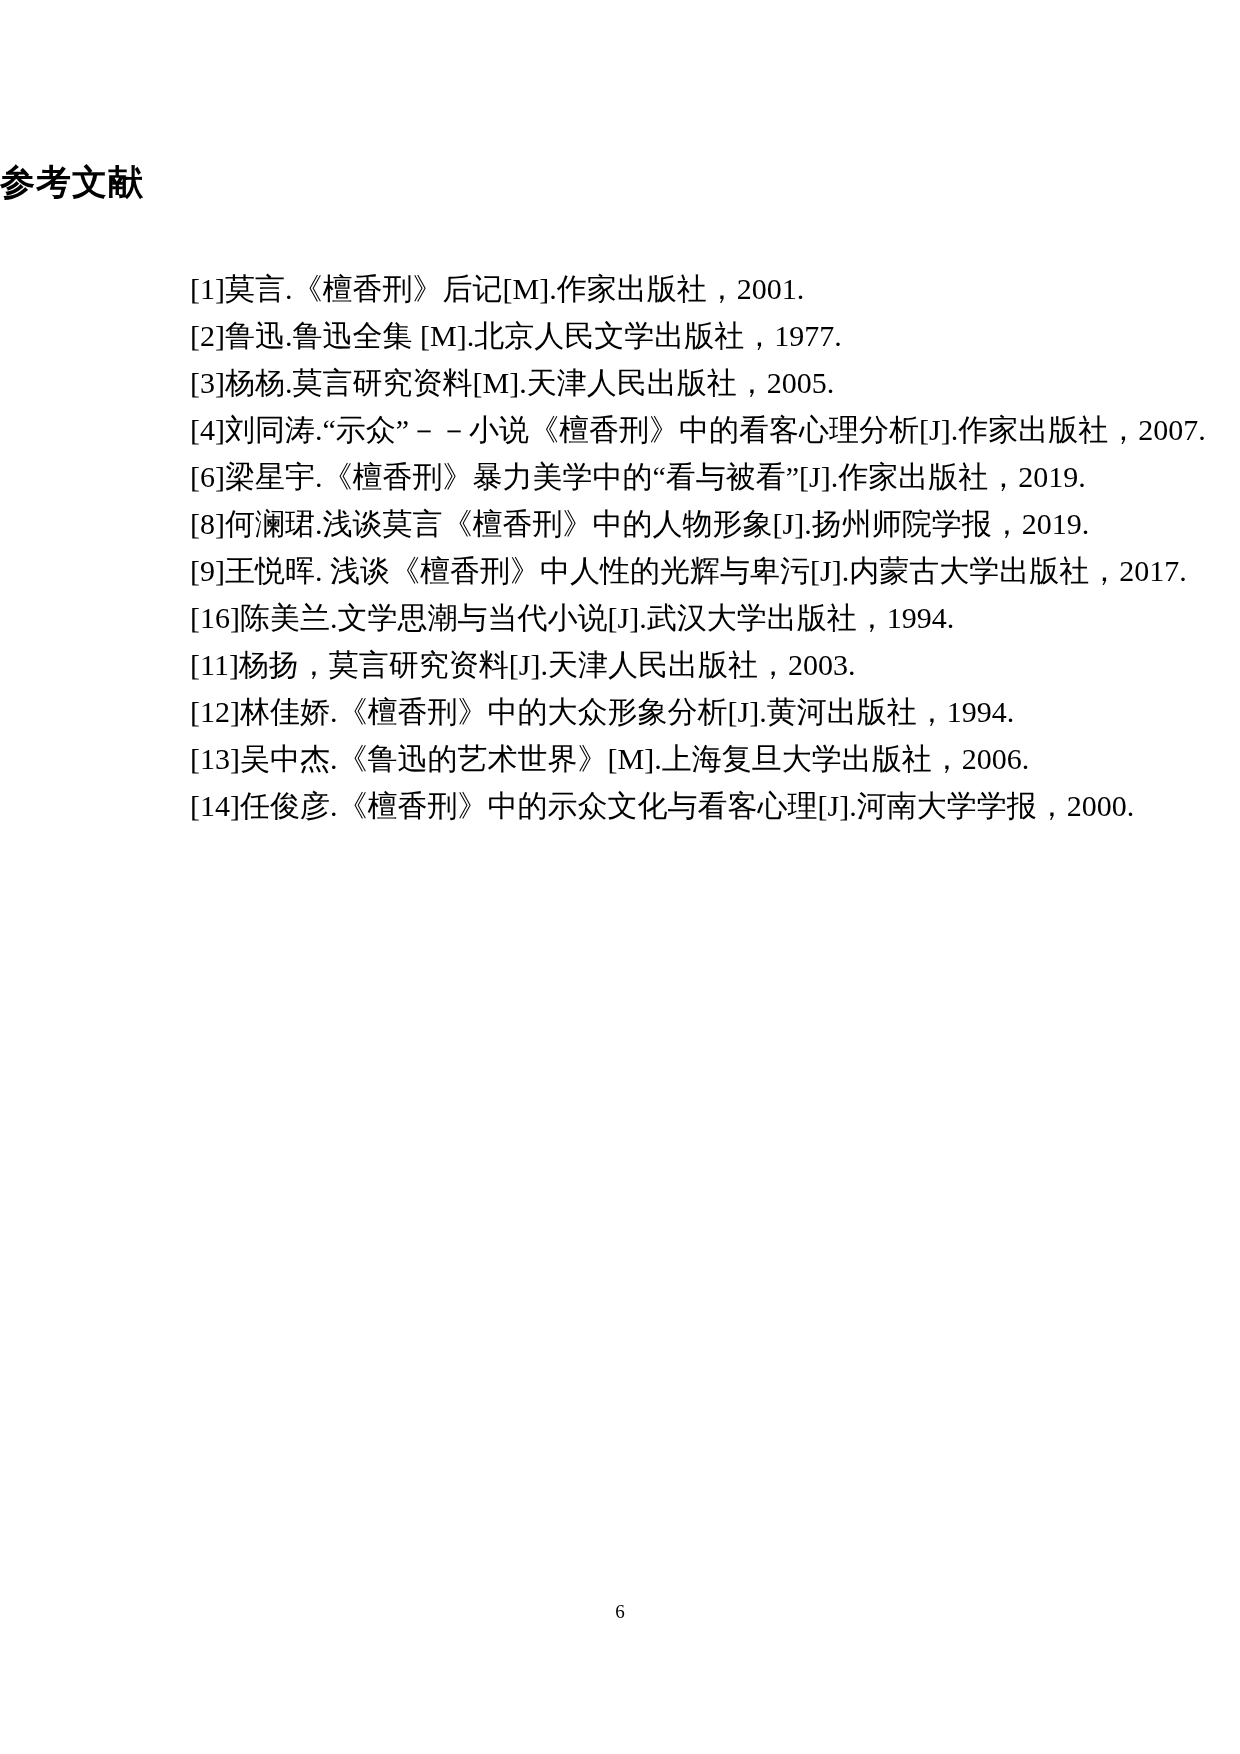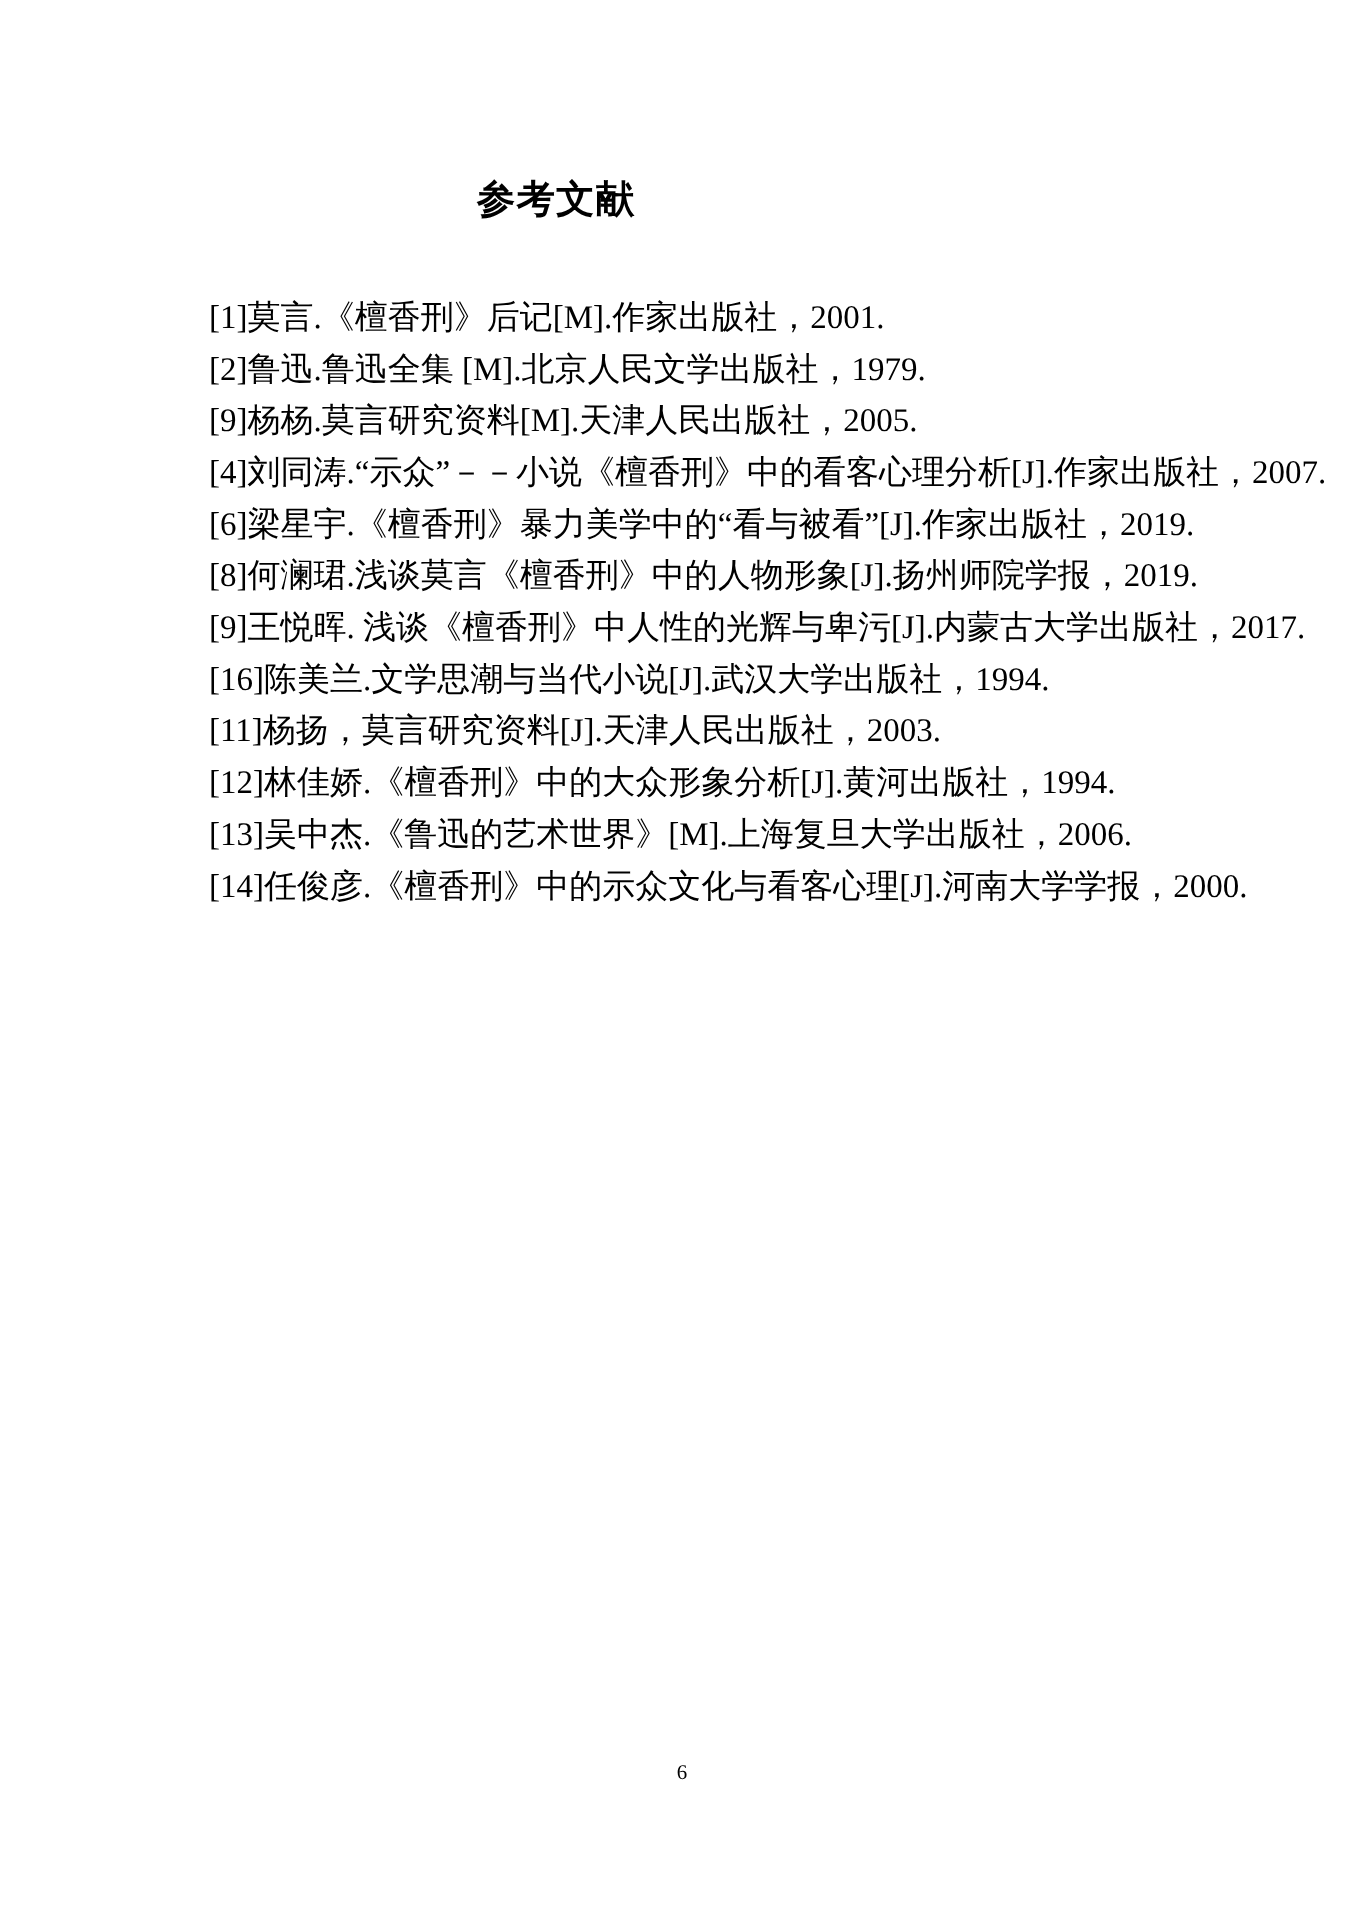--- a/index.html
+++ b/index.html
@@ -11,23 +11,23 @@
     position: relative;
     width: 1240px;
     height: 1754px;
     background: #ffffff;
     color: #000000;
     overflow: hidden;
   }
   .doc-title {
     position: absolute;
     top: 160px;
-    left: 13px;
+    left: 0;
     width: 985px;
-    text-align: center;
+    text-align: left;
     font-family: "Liberation Sans", "DejaVu Sans", sans-serif;
     font-weight: bold;
     font-size: 35px;
     line-height: 44px;
     letter-spacing: 1px;
     color: #000000;
     margin: 0;
   }
   .references-list {
     position: absolute;
@@ -59,24 +59,24 @@
 <body>
 
 <div class="page">
   <h1 class="doc-title">参考文献</h1>
 
   <div class="references-list">
       <div class="ref-entry">
         <div class="ref-line">[1]莫言.《檀香刑》后记[M].作家出版社，2001.</div>
       </div>
       <div class="ref-entry">
-        <div class="ref-line">[2]鲁迅.鲁迅全集 [M].北京人民文学出版社，1979.</div>
+        <div class="ref-line">[2]鲁迅.鲁迅全集 [M].北京人民文学出版社，1977.</div>
       </div>
       <div class="ref-entry">
-        <div class="ref-line">[9]杨杨.莫言研究资料[M].天津人民出版社，2005.</div>
+        <div class="ref-line">[3]杨杨.莫言研究资料[M].天津人民出版社，2005.</div>
       </div>
       <div class="ref-entry">
         <div class="ref-line">[4]刘同涛.“示众”－－小说《檀香刑》中的看客心理分析[J].作家出版社，2007.</div>
       </div>
       <div class="ref-entry">
         <div class="ref-line">[6]梁星宇.《檀香刑》暴力美学中的“看与被看”[J].作家出版社，2019.</div>
       </div>
       <div class="ref-entry">
         <div class="ref-line">[8]何澜珺.浅谈莫言《檀香刑》中的人物形象[J].扬州师院学报，2019.</div>
       </div>

